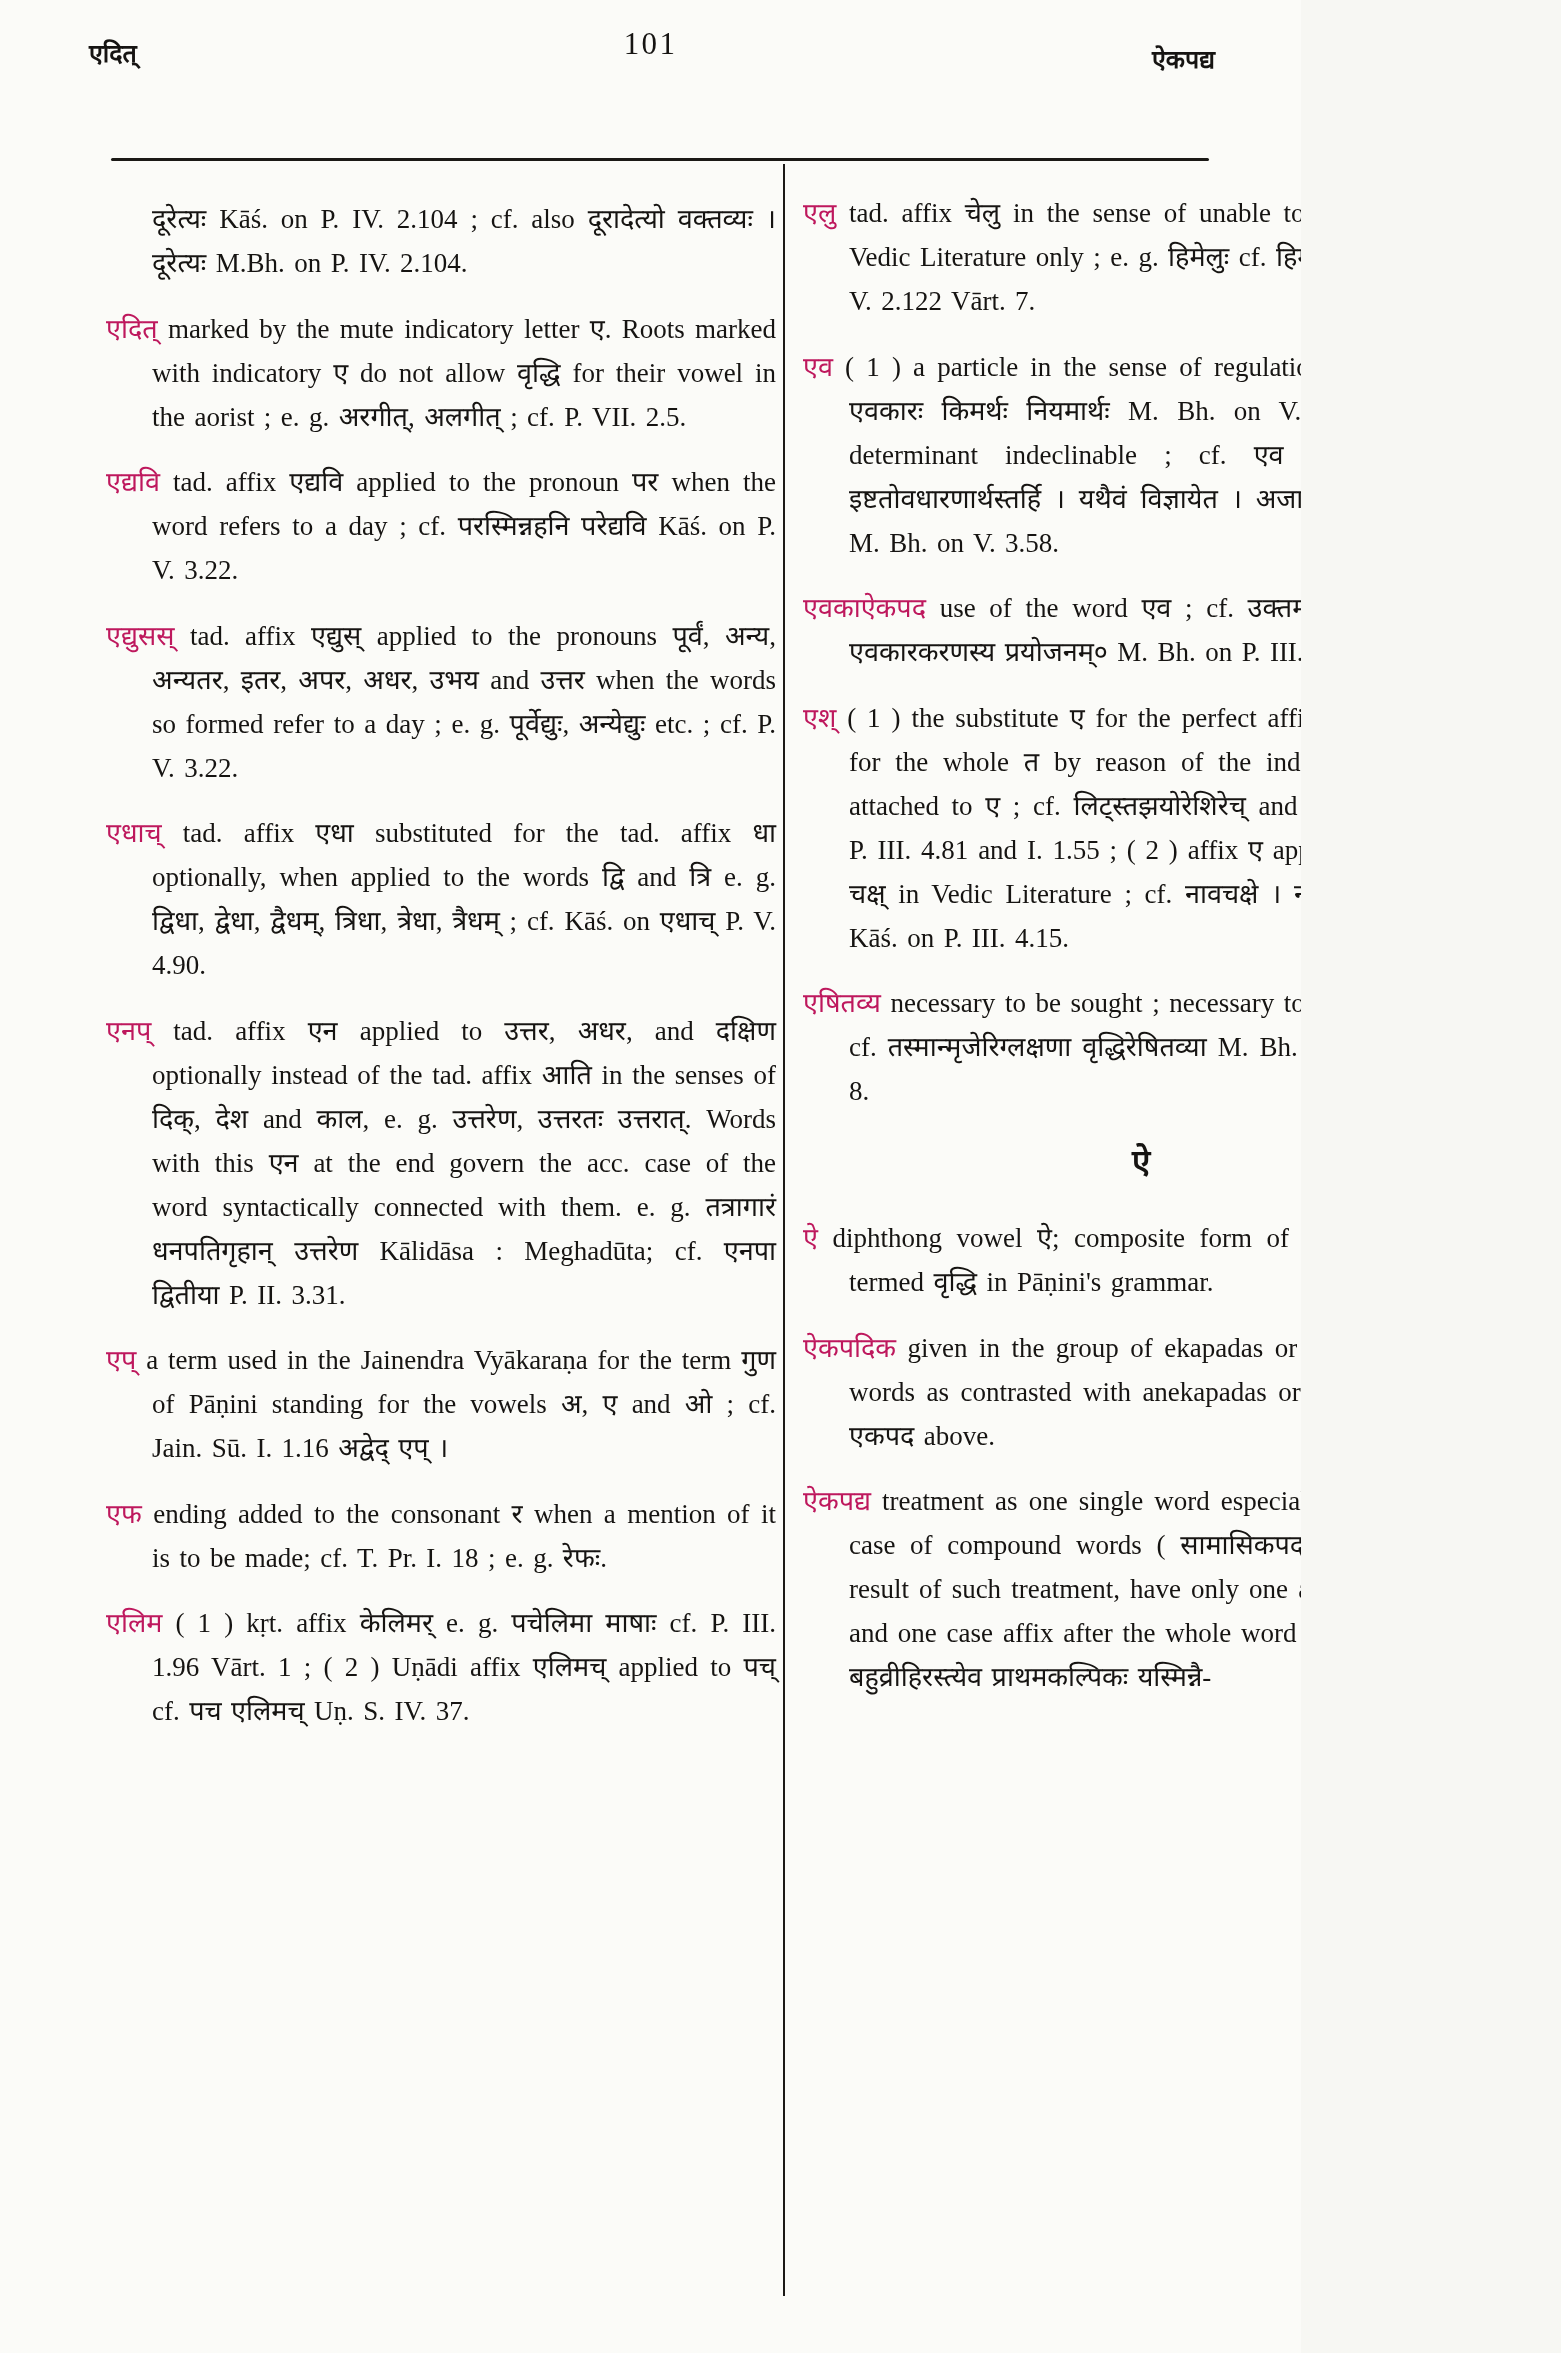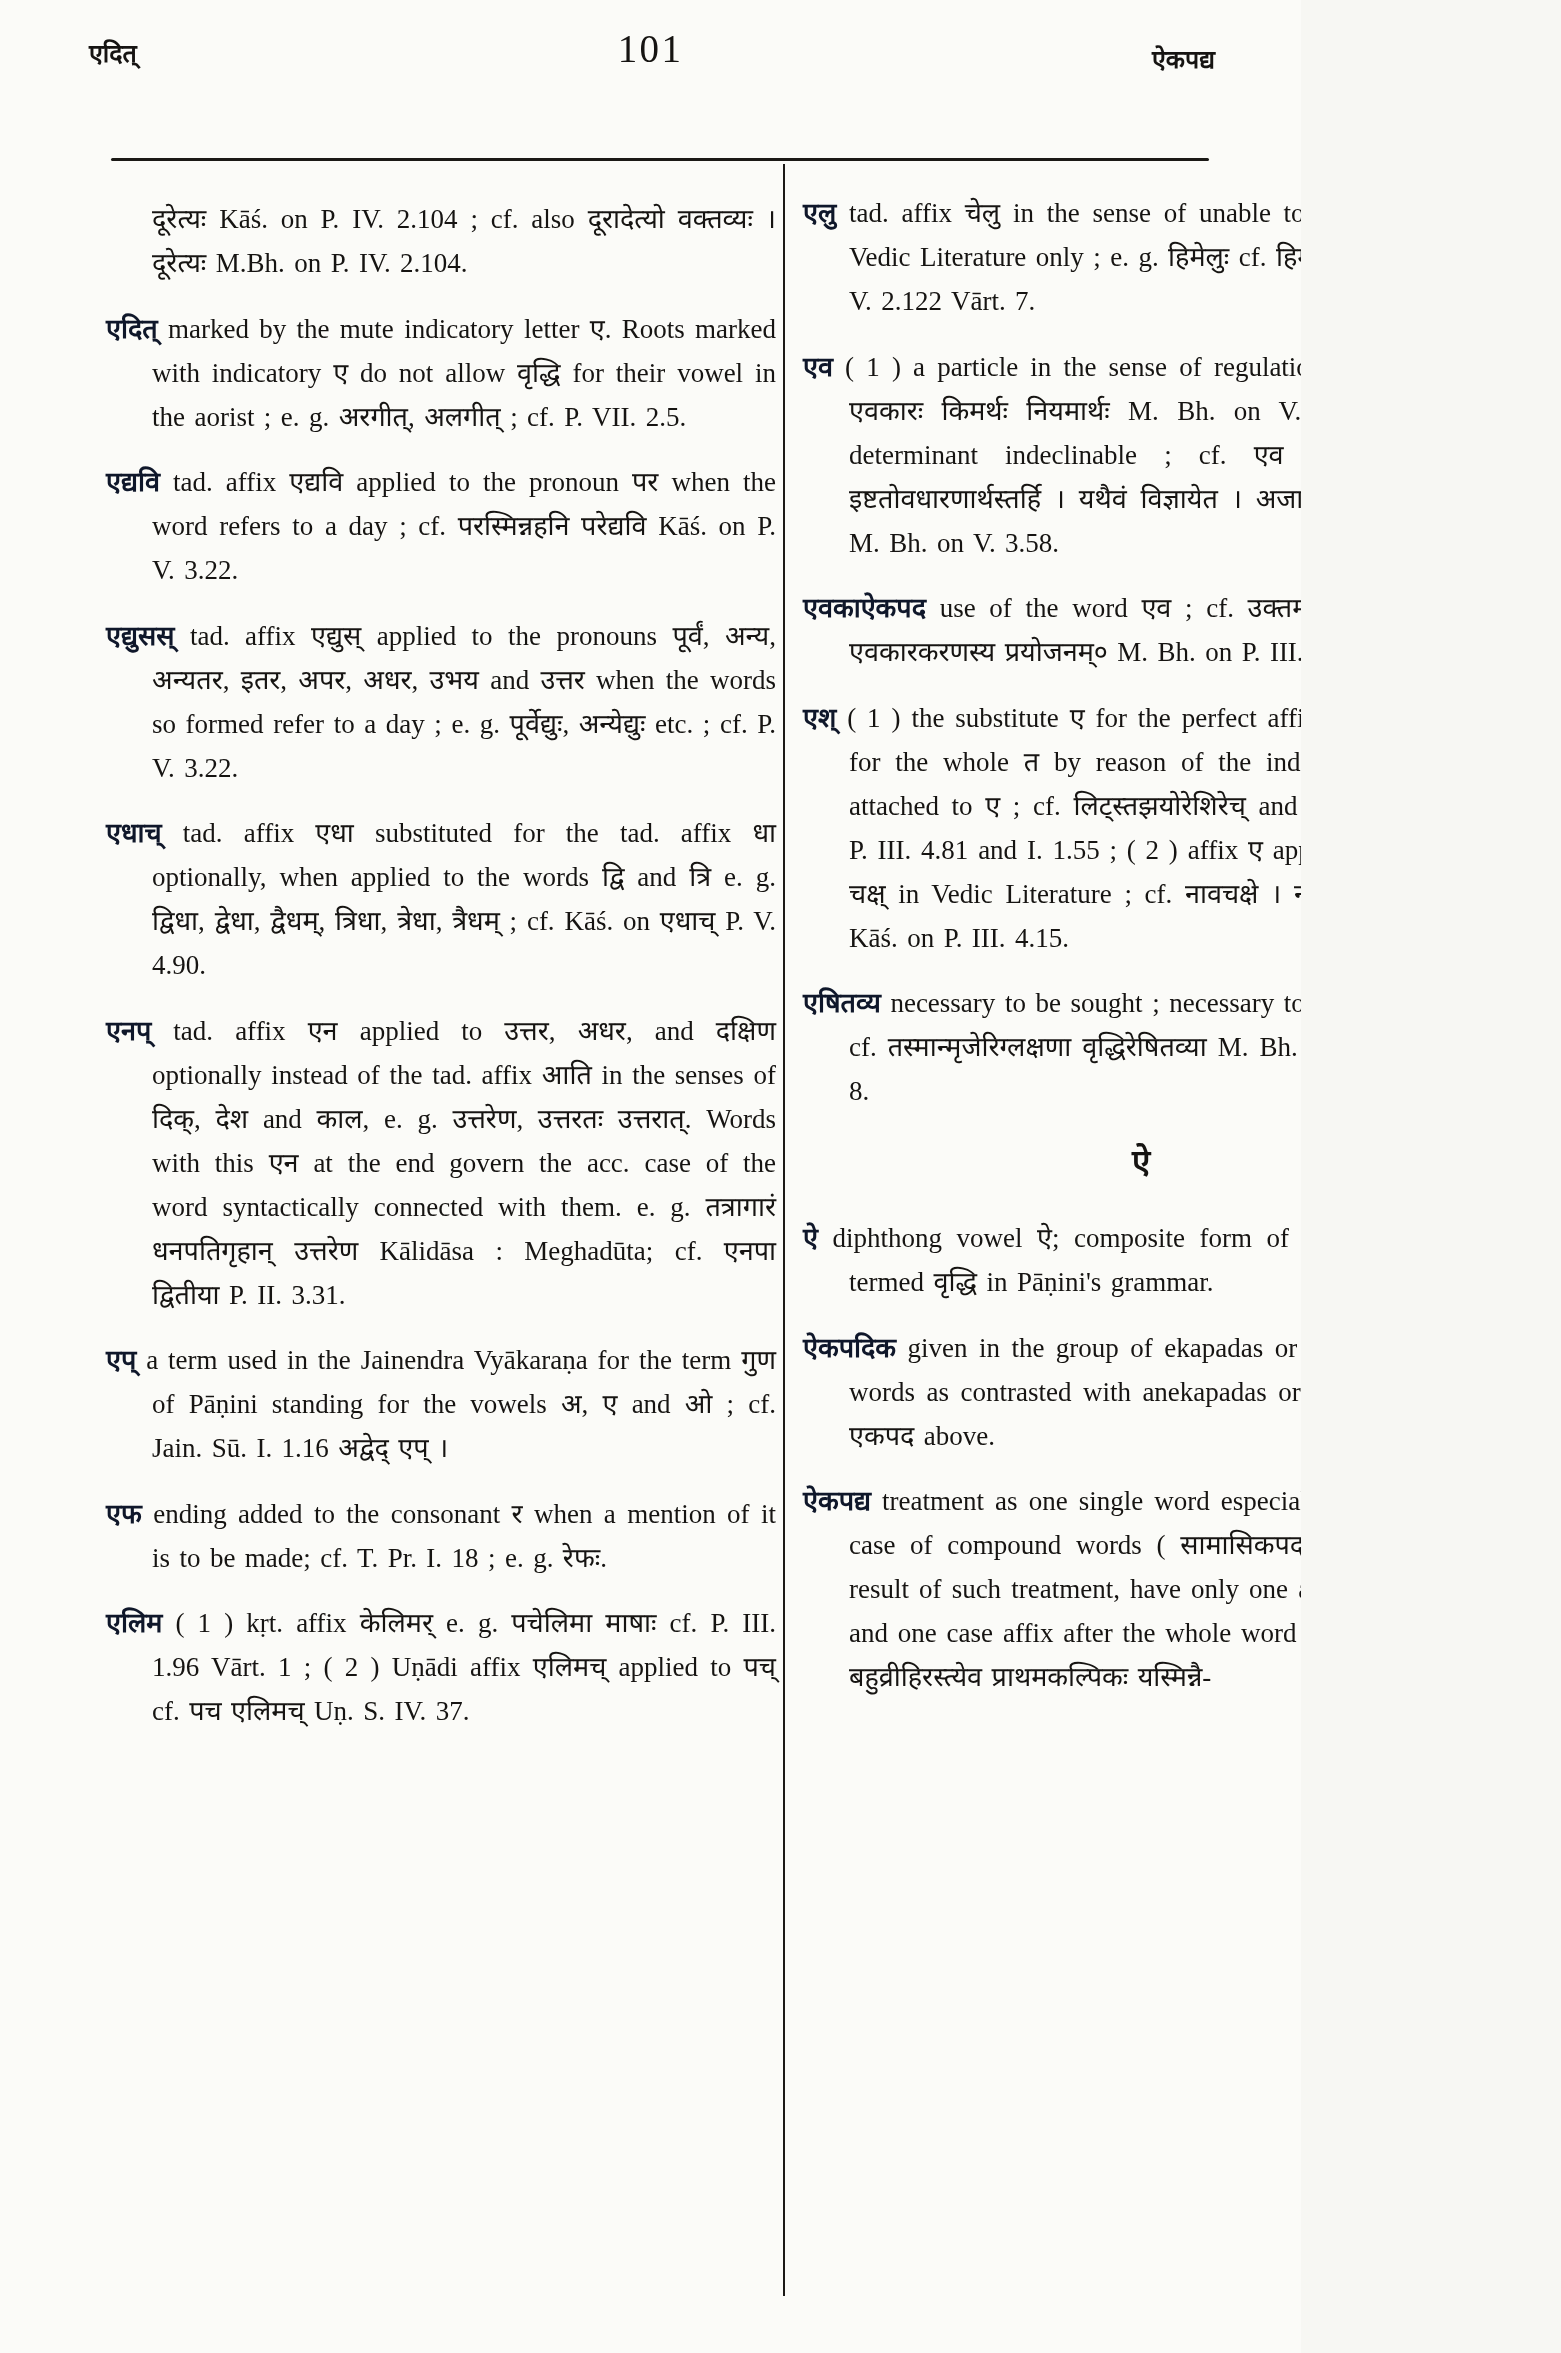--- a/index.html
+++ b/index.html
@@ -9,21 +9,21 @@
     background:#fbfbf8;
     color:#161412;
     font-family:"Liberation Serif","DejaVu Sans","DejaVu Serif",serif;
     overflow:hidden;
   }
   .runhead{position:absolute;font-weight:bold;font-size:25px;}
   .runhead-left{left:89px;top:35px;}
   .runhead-right{right:86px;top:41px;}
   .page-number{
     position:absolute;left:0;right:0;top:25.5px;
-    text-align:center;font-size:39px;letter-spacing:2.4px;
+    text-align:center;font-size:31px;letter-spacing:2.4px;
   }
   .header-rule{
     position:absolute;left:111px;right:92px;top:158px;height:3.2px;
     background:#1b1916;border-radius:1.6px;
   }
   .vrule{
     position:absolute;left:783px;top:164px;width:2.4px;height:2132px;
     background:#1b1916;
   }
   .col{
@@ -32,21 +32,21 @@
     text-align:justify;
     word-spacing:0.10em;
   }
   .col-left{left:106px;top:197px;width:670px;}
   .col-right{left:803px;top:191px;width:676px;}
   .entry{
     padding-left:46px;text-indent:-46px;
     margin-bottom:21.5px;
   }
   .entry.continuation{text-indent:0;}
-  .head{font-weight:bold;color:#0f172a;}
+  .head{font-weight:normal;color:#be185d;}
   .section-head{
     text-align:center;font-weight:bold;font-size:33px;
     margin:27px 0 32px 0;padding:0;text-indent:0;
   }
 </style>
 </head>
 <body>
 
 <div class="page">
   <div class="runhead runhead-left">एदित्</div>

